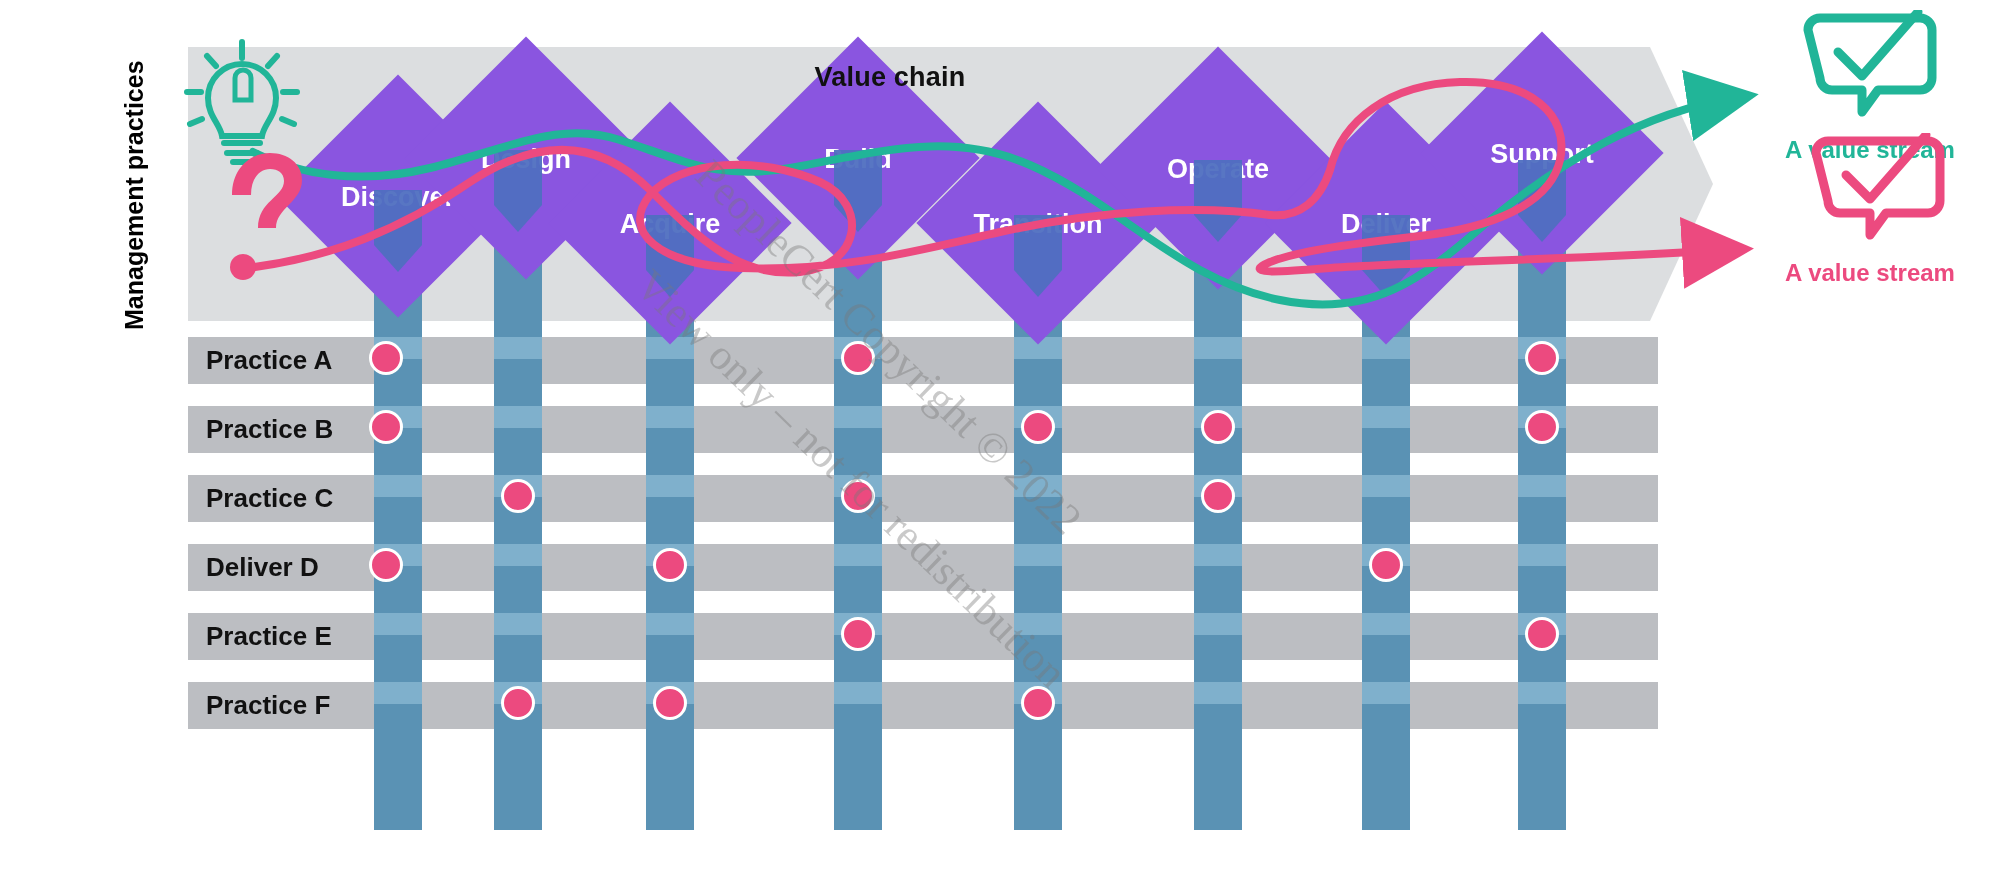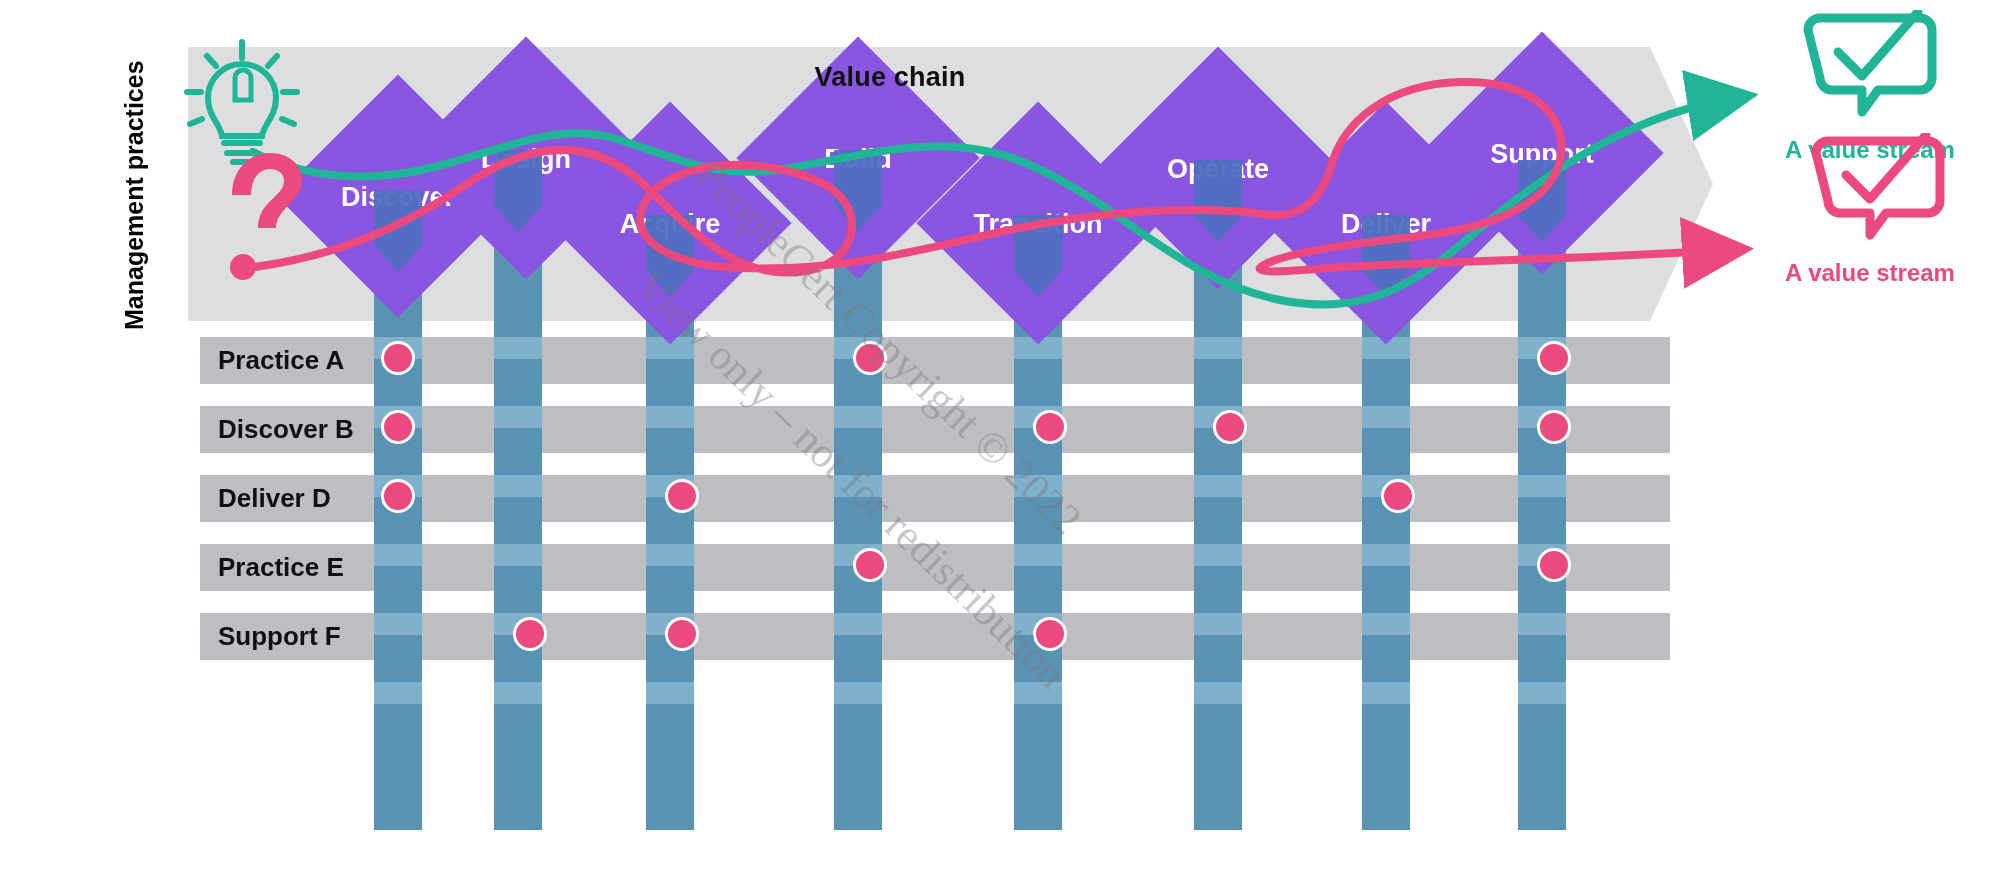--- a/index.html
+++ b/index.html
@@ -22,21 +22,21 @@
 
   
   .dia{position:absolute;z-index:20;}
   .dia .sq{position:absolute;left:0;top:0;width:100%;height:100%;
       background:#8a55e0;transform:rotate(45deg);}
   .dia .lbl{position:absolute;left:-60px;width:calc(100% + 120px);text-align:center;
       color:#fff;font-weight:bold;font-size:27px;z-index:3;white-space:nowrap;}
 
   
   #practices{position:absolute;left:188px;top:337px;width:1470px;}
-  .prow{position:relative;height:47px;margin-bottom:22px;margin-left:12px;}
+  .prow{position:relative;height:47px;margin-bottom:22px;}
   .prow .rowbg{position:absolute;left:0;top:0;width:1470px;height:47px;background:#bcbec2;}
   .prow .rlabel{position:absolute;left:18px;top:0;height:47px;line-height:47px;
       font-size:26px;font-weight:bold;color:#111;z-index:10;white-space:nowrap;}
   .dot{position:absolute;width:34px;height:34px;border-radius:50%;
        background:#ec4a7f;border:3px solid #ffffff;box-sizing:border-box;z-index:30;top:4px;}
 
   #axis-label{position:absolute;left:120px;top:330px;width:320px;
       transform:rotate(-90deg);transform-origin:0 0;
       font-size:25px;font-weight:bold;color:#000;text-align:left;
       white-space:nowrap;}
@@ -241,46 +241,53 @@
     <div class="prow">
       <div class="rowbg"></div>
       <div class="rlabel">Practice A</div>
       <div class="dot" style="left:181px;"></div>
       <div class="dot" style="left:653px;"></div>
       <div class="dot" style="left:1337px;"></div>
     </div>
 
     <div class="prow">
       <div class="rowbg"></div>
-      <div class="rlabel">Discover B</div>
+      <div class="rlabel">Practice B</div>
       <div class="dot" style="left:181px;"></div>
       <div class="dot" style="left:833px;"></div>
       <div class="dot" style="left:1013px;"></div>
       <div class="dot" style="left:1337px;"></div>
     </div>
 
+    <div class="prow">
+      <div class="rowbg"></div>
+      <div class="rlabel">Practice C</div>
+      <div class="dot" style="left:313px;"></div>
+      <div class="dot" style="left:653px;"></div>
+      <div class="dot" style="left:1013px;"></div>
+    </div>
 
     <div class="prow">
       <div class="rowbg"></div>
       <div class="rlabel">Deliver D</div>
       <div class="dot" style="left:181px;"></div>
       <div class="dot" style="left:465px;"></div>
       <div class="dot" style="left:1181px;"></div>
     </div>
 
     <div class="prow">
       <div class="rowbg"></div>
       <div class="rlabel">Practice E</div>
       <div class="dot" style="left:653px;"></div>
       <div class="dot" style="left:1337px;"></div>
     </div>
 
     <div class="prow">
       <div class="rowbg"></div>
-      <div class="rlabel">Support F</div>
+      <div class="rlabel">Practice F</div>
       <div class="dot" style="left:313px;"></div>
       <div class="dot" style="left:465px;"></div>
       <div class="dot" style="left:833px;"></div>
     </div>
 
 
   </div>
 
   <div id="axis-label">Management practices</div>
 

